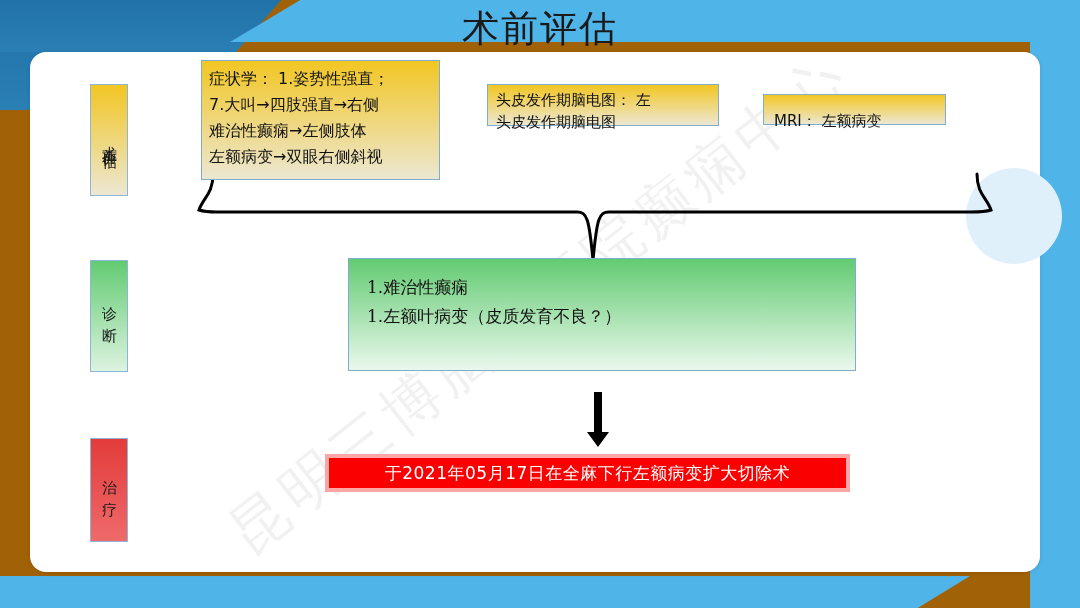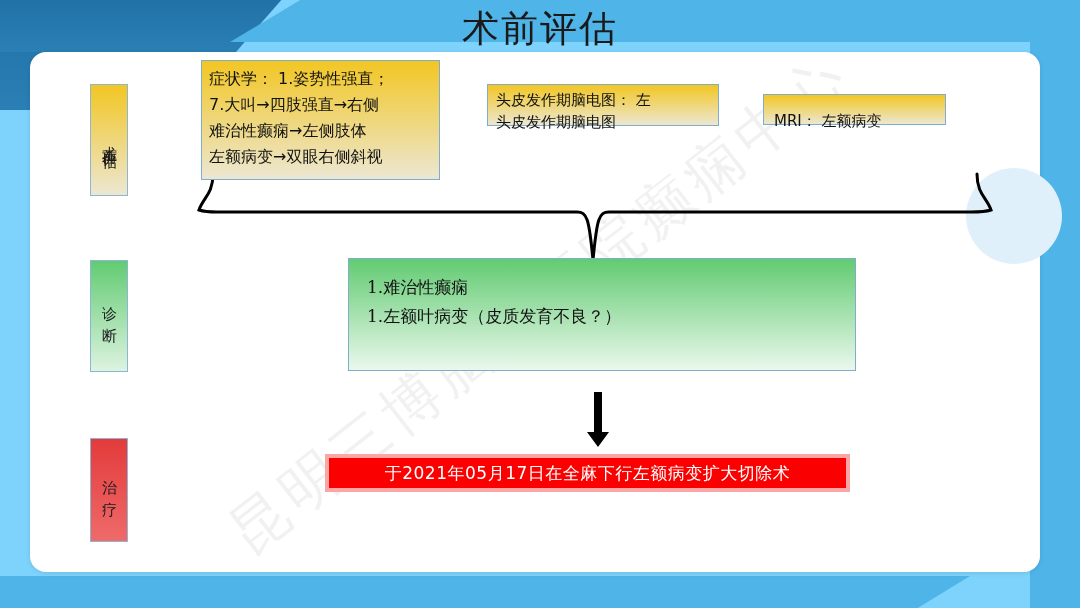--- a/index.html
+++ b/index.html
@@ -4,21 +4,21 @@
 <style>
   * { box-sizing: border-box; margin: 0; padding: 0; }
   html, body {
     width: 1080px; height: 608px;
     font-family: "Liberation Sans", "DejaVu Sans", sans-serif;
     overflow: hidden;
   }
   #slide {
     position: relative;
     width: 1080px; height: 608px;
-    background: #7dd3fc;
+    background: #a16207;
     overflow: hidden;
   }
 
   
   .bg-topleft-dark {
     position: absolute; left: -10px; top: -10px;
     width: 300px; height: 62px;
     background: linear-gradient(180deg, #1f6fa4 0%, #2a7fb4 100%);
     clip-path: polygon(0 0, 100% 0, 82% 100%, 0 100%);
   }

